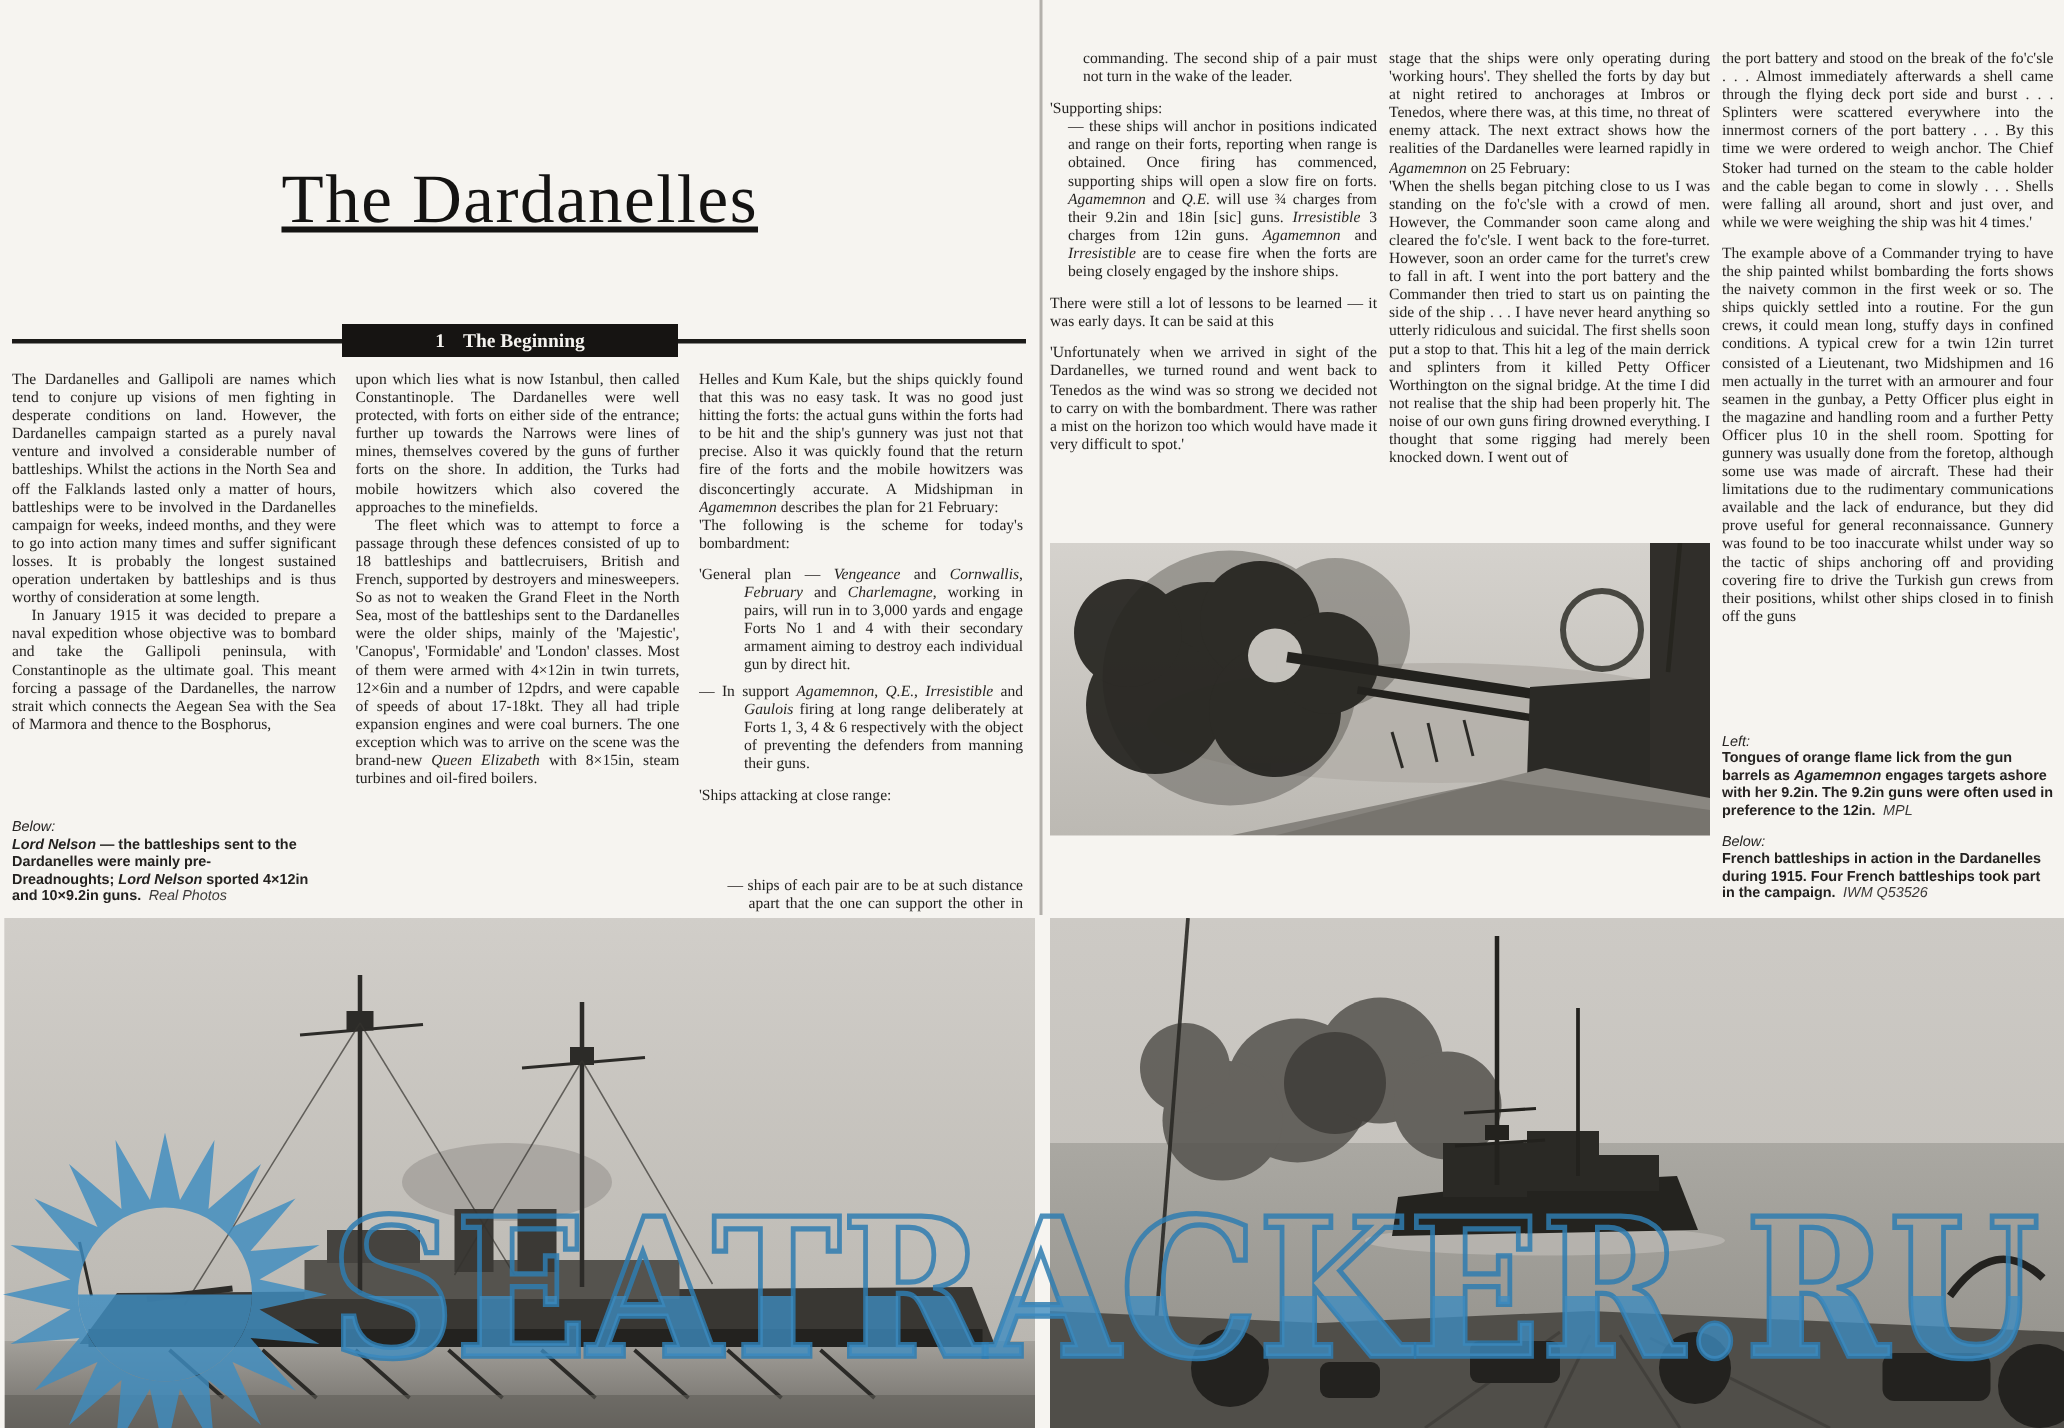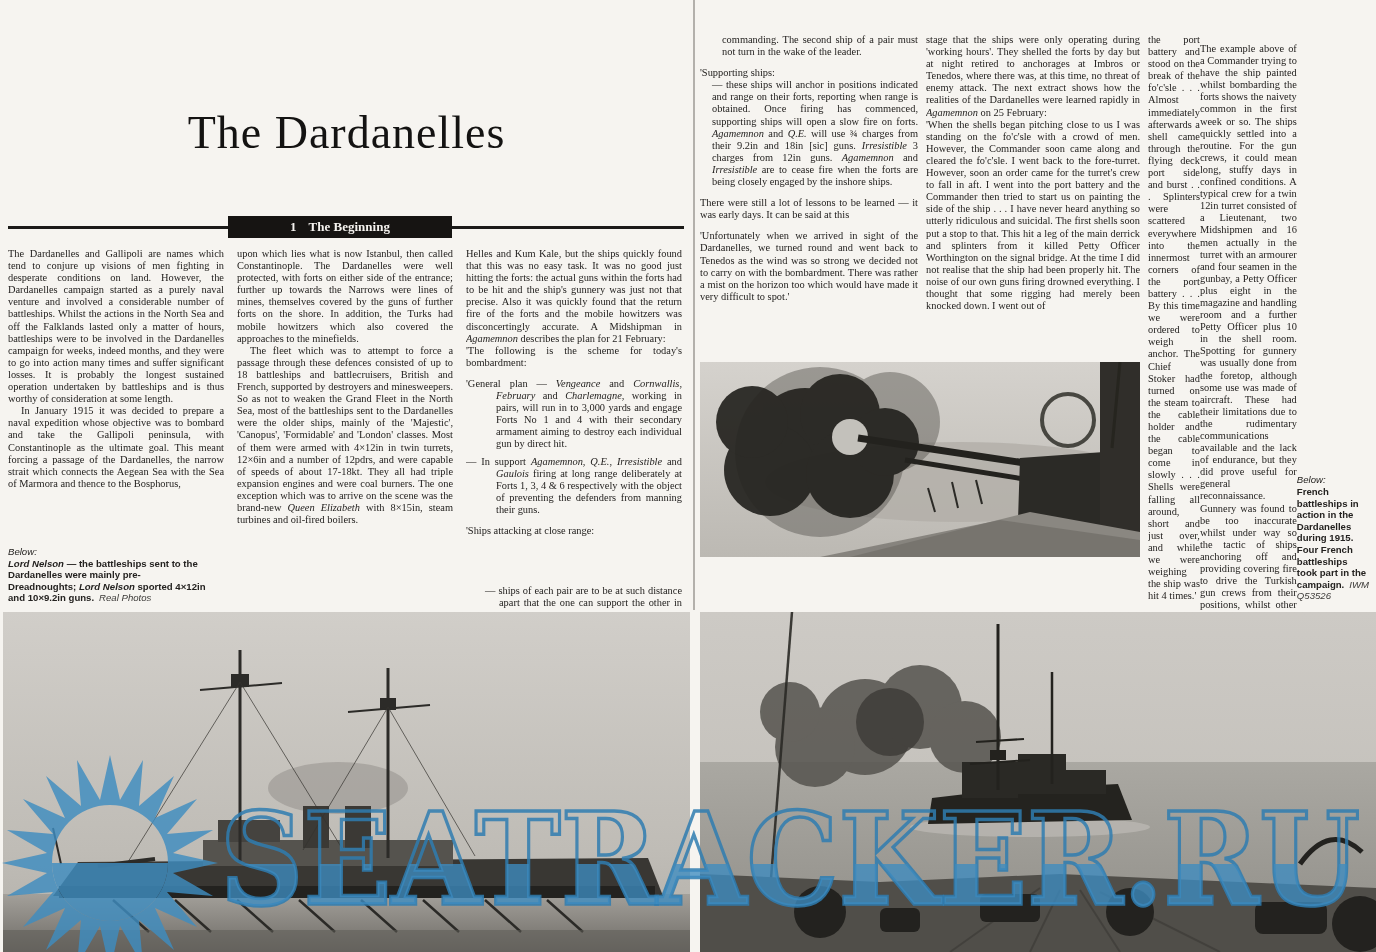--- a/index.html
+++ b/index.html
@@ -10,21 +10,21 @@
     color:#242220;
   }
   .page{position:absolute;top:0;height:952px;}
   #page-left{left:0;width:693px;}
   #page-right{left:700px;width:676px;}
   .gutter{position:absolute;left:693px;top:0;width:2px;height:610px;background:#b3b0ab;}
 
   
   .book-title{
     position:absolute;left:0;top:106px;width:693px;text-align:center;
-    font-size:46px;letter-spacing:1px;color:#141312;
+    font-size:46px;letter-spacing:1px;color:#141312;text-decoration:underline;
   }
   .section-rule{position:absolute;left:8px;top:226px;width:676px;height:3px;background:#1b1a18;}
   .section-bar{
     position:absolute;left:228px;top:216px;width:224px;height:22px;background:#161412;
     color:#f5f3ef;display:flex;align-items:center;justify-content:center;gap:12px;
     font-weight:bold;font-size:13px;
   }
 
   
   .cols{position:absolute;left:8px;top:248px;display:flex;gap:13px;}
@@ -43,21 +43,21 @@
   .caption{font-family:"Liberation Sans", sans-serif;font-size:9.6px;line-height:11.6px;}
   .caption .cap-label{font-style:italic;font-weight:normal;display:block;}
   .caption .cap-body{font-weight:bold;}
   .caption .credit{font-style:italic;font-weight:normal;margin-left:5px;color:#3c3a38;}
   .cap-col1{margin-top:auto;margin-bottom:6px;width:200px;}
 
   
   .rcol{position:absolute;overflow:hidden;}
   #rcol1{left:0;top:34px;width:218px;height:328px;}
   #rcol2{left:226px;top:34px;width:214px;height:328px;}
-  #rcol3{left:448px;top:34px;width:221px;height:578px;display:flex;flex-direction:row;}
+  #rcol3{left:448px;top:34px;width:221px;height:578px;display:flex;flex-direction:column;}
   .rcol3-captions{margin-top:auto;margin-bottom:10px;}
   .rcol3-captions .caption + .caption{margin-top:9px;}
 
   
   .photo{position:absolute;overflow:hidden;background:#c5c2bd;}
   #photo-left{left:3px;top:612px;width:687px;height:340px;}
   #photo-mid{left:0;top:362px;width:440px;height:195px;}
   #photo-bottom{left:0;top:612px;width:676px;height:340px;}
   .photo svg{position:absolute;left:0;top:0;width:100%;height:100%;}
 
@@ -161,20 +161,24 @@
   </div>
   <div class="rcol" id="rcol2">
     <p>stage that the ships were only operating during 'working hours'. They shelled the forts by day but at night retired to anchorages at Imbros or Tenedos, where there was, at this time, no threat of enemy attack. The next extract shows how the realities of the Dardanelles were learned rapidly in <i>Agamemnon</i> on 25 February:</p>
     <p>'When the shells began pitching close to us I was standing on the fo'c'sle with a crowd of men. However, the Commander soon came along and cleared the fo'c'sle. I went back to the fore-turret. However, soon an order came for the turret's crew to fall in aft. I went into the port battery and the Commander then tried to start us on painting the side of the ship . . . I have never heard anything so utterly ridiculous and suicidal. The first shells soon put a stop to that. This hit a leg of the main derrick and splinters from it killed Petty Officer Worthington on the signal bridge. At the time I did not realise that the ship had been properly hit. The noise of our own guns firing drowned everything. I thought that some rigging had merely been knocked down. I went out of</p>
   </div>
   <div class="rcol" id="rcol3">
     <p>the port battery and stood on the break of the fo'c'sle . . . Almost immediately afterwards a shell came through the flying deck port side and burst . . . Splinters were scattered everywhere into the innermost corners of the port battery . . . By this time we were ordered to weigh anchor. The Chief Stoker had turned on the steam to the cable holder and the cable began to come in slowly . . . Shells were falling all around, short and just over, and while we were weighing the ship was hit 4 times.'</p>
     <p class="gap">The example above of a Commander trying to have the ship painted whilst bombarding the forts shows the naivety common in the first week or so. The ships quickly settled into a routine. For the gun crews, it could mean long, stuffy days in confined conditions. A typical crew for a twin 12in turret consisted of a Lieutenant, two Midshipmen and 16 men actually in the turret with an armourer and four seamen in the gunbay, a Petty Officer plus eight in the magazine and handling room and a further Petty Officer plus 10 in the shell room. Spotting for gunnery was usually done from the foretop, although some use was made of aircraft. These had their limitations due to the rudimentary communications available and the lack of endurance, but they did prove useful for general reconnaissance. Gunnery was found to be too inaccurate whilst under way so the tactic of ships anchoring off and providing covering fire to drive the Turkish gun crews from their positions, whilst other ships closed in to finish off the guns</p>
     <div class="rcol3-captions">
       <div class="caption">
+        <span class="cap-label">Left:</span>
+        <span class="cap-body">Tongues of orange flame lick from the gun barrels as <i>Agamemnon</i> engages targets ashore with her 9.2in. The 9.2in guns were often used in preference to the 12in.</span><span class="credit">MPL</span>
+      </div>
+      <div class="caption">
         <span class="cap-label">Below:</span>
         <span class="cap-body">French battleships in action in the Dardanelles during 1915. Four French battleships took part in the campaign.</span><span class="credit">IWM Q53526</span>
       </div>
     </div>
   </div>
 
   <div class="photo" id="photo-mid">
     <svg viewBox="0 0 440 195" preserveAspectRatio="none">
       <defs>
         <linearGradient id="mpBg" x1="0" y1="0" x2="0" y2="1">

